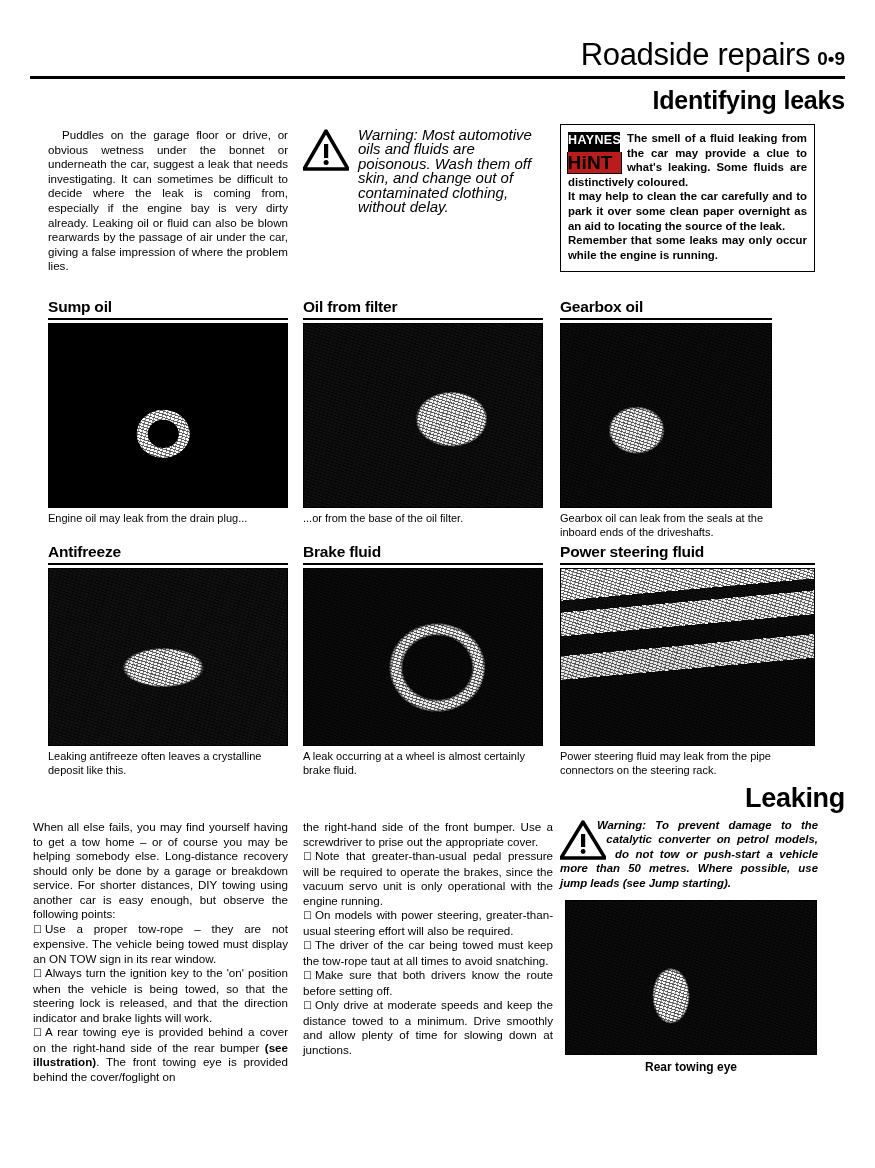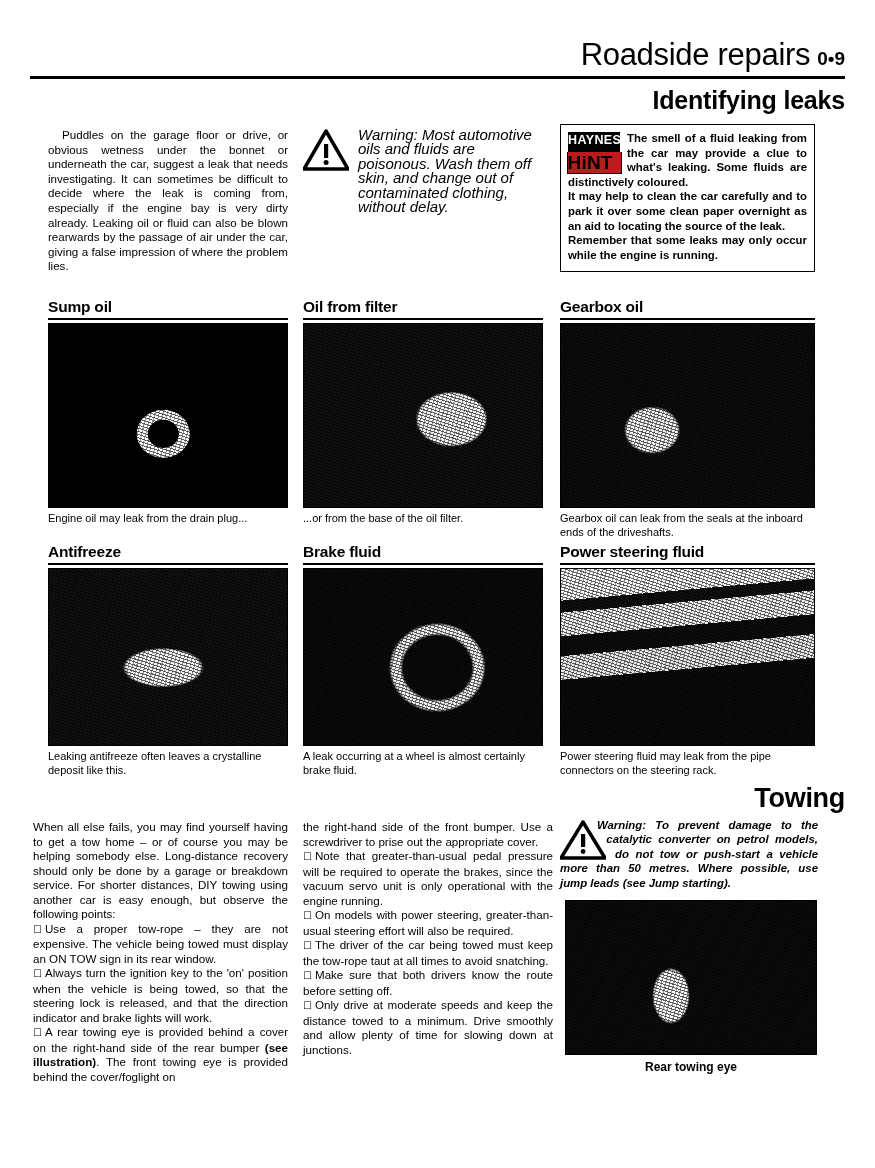--- a/index.html
+++ b/index.html
@@ -357,21 +357,21 @@
   <div class="photo-cell" style="left:303px; top:298px; width:240px;">
     <div class="photo-head">Oil from filter</div>
     <div class="photo-head-rule"></div>
     <div class="photo-frame" style="height:185px;">
       <div class="ph ph2"></div>
         <div class="ph-noise"></div>
     </div>
     <div class="photo-caption">...or from the base of the oil filter.</div>
   </div>
 
-  <div class="photo-cell" style="left:560px; top:298px; width:255px;">
+  <div class="photo-cell" style="left:560px; top:298px; width:212px;">
     <div class="photo-head">Gearbox oil</div>
     <div class="photo-head-rule"></div>
     <div class="photo-frame" style="height:185px;">
       <div class="ph ph3"></div>
         <div class="ph-noise"></div>
     </div>
     <div class="photo-caption">Gearbox oil can leak from the seals at the inboard ends of the driveshafts.</div>
   </div>
 
   <div class="photo-cell" style="left:48px; top:543px; width:240px;">
@@ -397,21 +397,21 @@
   <div class="photo-cell" style="left:560px; top:543px; width:255px;">
     <div class="photo-head">Power steering fluid</div>
     <div class="photo-head-rule"></div>
     <div class="photo-frame" style="height:178px;">
       <div class="ph ph6"></div>
         <div class="ph-noise"></div>
     </div>
     <div class="photo-caption">Power steering fluid may leak from the pipe connectors on the steering rack.</div>
   </div>
 
-  <div class="section-title-towing">Towing</div>
+  <div class="section-title-towing">Leaking</div>
 
   <div class="tow-col" style="left:33px; top:820px; width:255px;">
     <p class="lead">When all else fails, you may find yourself having to get a tow home – or of course you may be helping somebody else. Long-distance recovery should only be done by a garage or breakdown service. For shorter distances, DIY towing using another car is easy enough, but observe the following points:</p>
     <p class="bullet"><span class="sq">☐</span><span>Use a proper tow-rope – they are not expensive. The vehicle being towed must display an ON TOW sign in its rear window.</span></p>
     <p class="bullet"><span class="sq">☐</span><span>Always turn the ignition key to the 'on' position when the vehicle is being towed, so that the steering lock is released, and that the direction indicator and brake lights will work.</span></p>
     <p class="bullet"><span class="sq">☐</span><span>A rear towing eye is provided behind a cover on the right-hand side of the rear bumper </span><span class="bold-note">(see illustration)</span><span>. The front towing eye is provided behind the cover/foglight on</span></p>
   </div>
 
   <div class="tow-col" style="left:303px; top:820px; width:250px;">
     <p class="lead">the right-hand side of the front bumper. Use a screwdriver to prise out the appropriate cover.</p>

